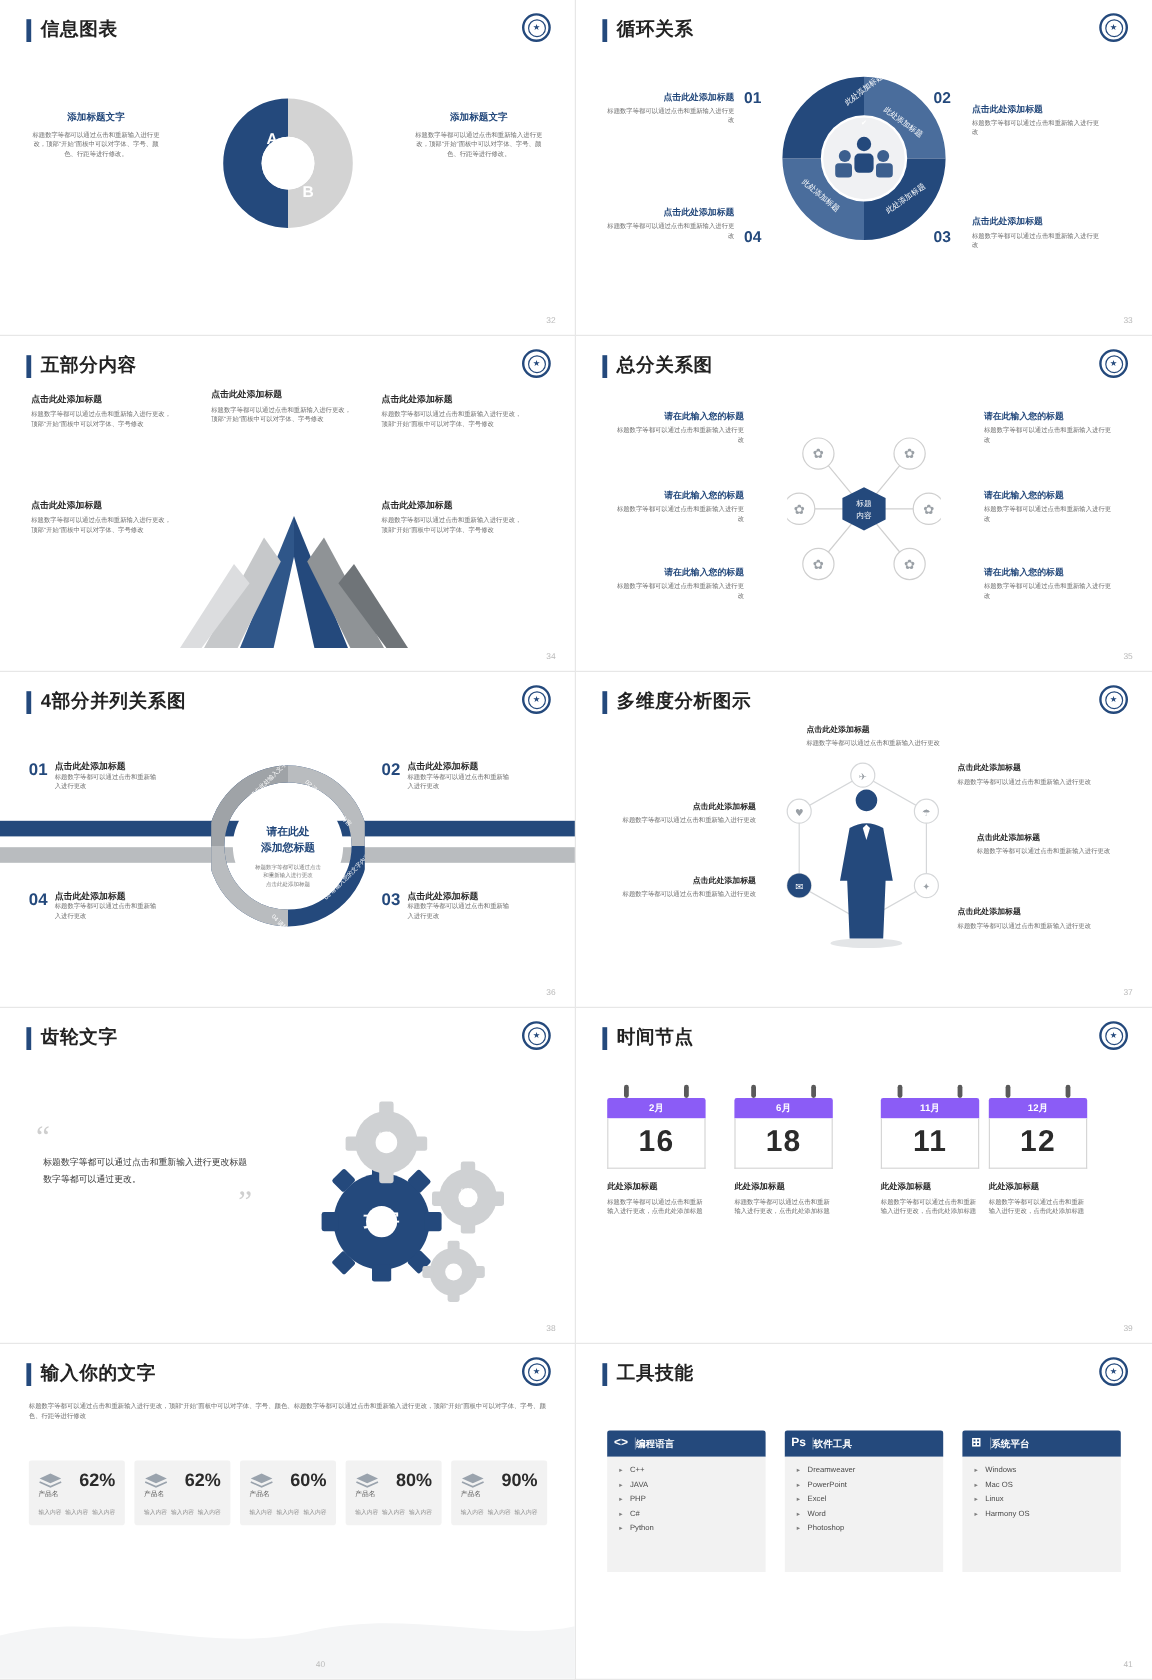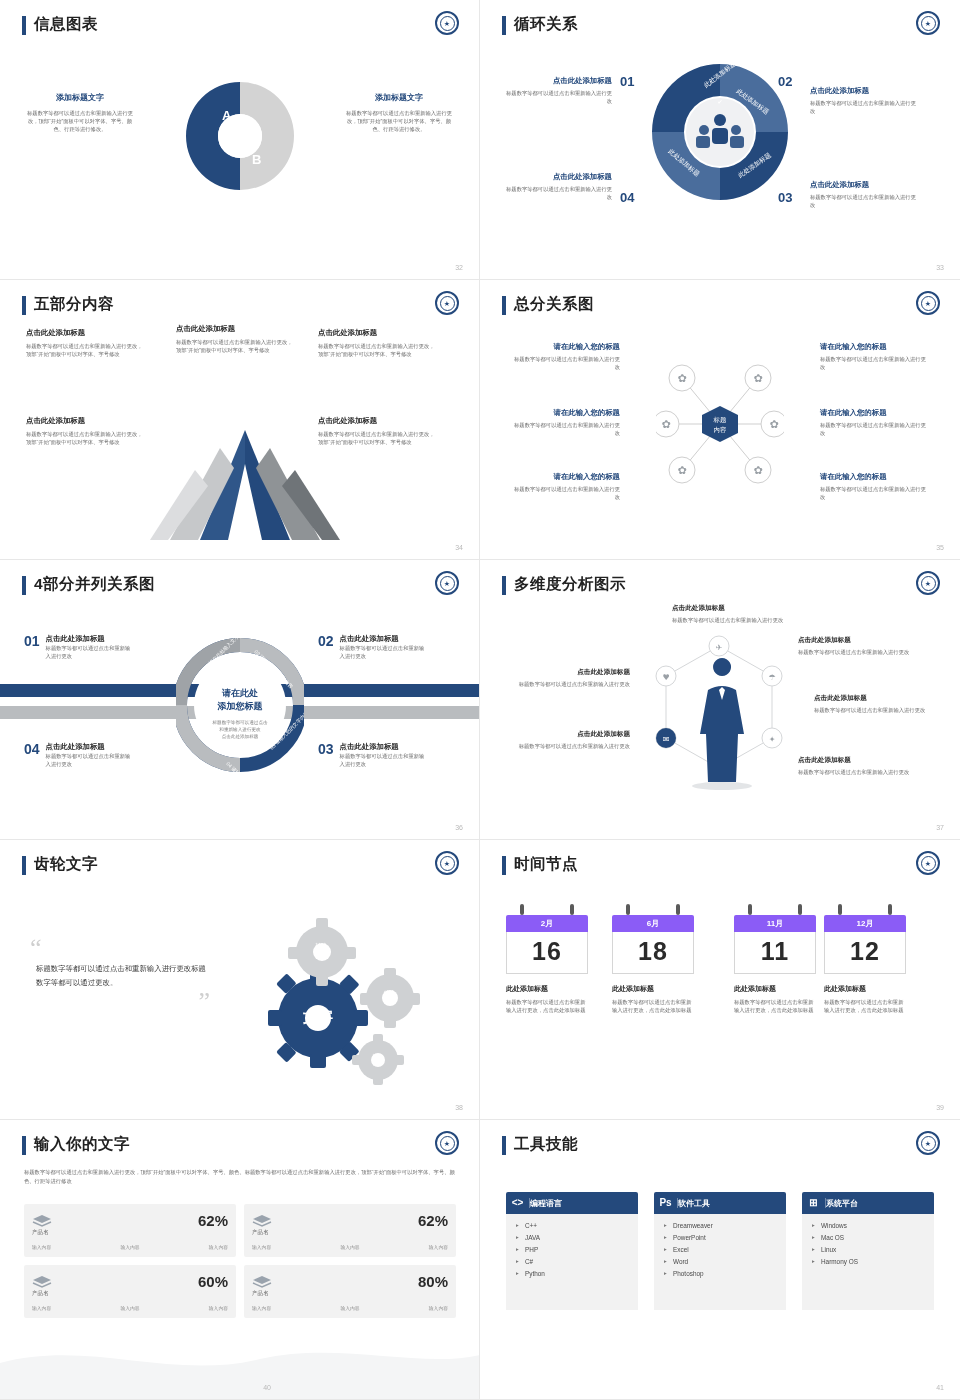--- a/index.html
+++ b/index.html
@@ -113,21 +113,21 @@
   .cal { position: absolute; width: 82px; }
   .cal .ring { display:flex; justify-content: space-between; padding: 0 14px; }
   .cal .ring i { display:block; width:4px; height:11px; background:#5a5a5a; border-radius:2px;}
   .cal .mon { background:#8b5cf6; color:#fff; font-size:8px; font-weight:bold; text-align:center; padding:3px 0; border-radius:2px 2px 0 0;}
   .cal .day { background:#fff; border:1px solid #d6d6d6; border-top:none; text-align:center; font-size:25px; font-weight:bold; color:#2b2b2b; padding:5px 0 7px; letter-spacing:1px;}
   .cal .sub { margin-top:10px; }
   .cal .sub .head-dark { font-size:7px; margin-bottom:4px; }
 
   
   .s40-desc { position: absolute; left: 24px; top: 48px; width: 432px; font-size:5.3px; color:#6c6c6c; line-height:1.7;}
-  .s40-grid { position:absolute; left:24px; top:84px; width:432px; display:grid; grid-template-columns: repeat(2, 1fr); grid-template-rows: 1fr 1fr; gap:8px;}
+  .s40-grid { position:absolute; left:24px; top:97px; width:432px; display:grid; grid-template-columns: repeat(5, 1fr); grid-template-rows: 1fr 1fr; gap:8px;}
   .s40-card { background:#f2f2f2; border-radius:2px; padding:8px 8px 7px; position:relative; }
   .s40-card .top { display:flex; align-items:center; gap:6px; }
   .s40-card .pct { font-size:15px; font-weight:bold; color:#2b2b2b; margin-left:auto;}
   .s40-card .pname { font-size:5.6px; color:#555; }
   .s40-card .row { display:flex; justify-content:space-between; margin-top:7px; }
   .s40-card .row span { font-size:4.8px; color:#8d8d8d; }
   .s40-wave { position:absolute; left:0; bottom:0; width:480px; height:70px; }
 
   
   .sk-col { position:absolute; width:132px; top:72px; }
@@ -653,20 +653,35 @@
             </svg>
           <div class="pct">80%</div>
         </div>
         <div class="pname">产品名</div>
         <div class="row">
           <span>输入内容</span>
           <span>输入内容</span>
           <span>输入内容</span>
         </div>
       </div>
+      <div class="s40-card">
+        <div class="top">
+          <svg width="20" height="14" viewBox="0 0 20 14">
+              <path d="M10 1 L19 5 L10 9 L1 5 Z" fill="#9aa3ad"></path>
+              <path d="M1 8 L10 12 L19 8" fill="none" stroke="#9aa3ad" stroke-width="1.4"></path>
+            </svg>
+          <div class="pct">90%</div>
+        </div>
+        <div class="pname">产品名</div>
+        <div class="row">
+          <span>输入内容</span>
+          <span>输入内容</span>
+          <span>输入内容</span>
+        </div>
+      </div>
     </div>
     <div class="pgnum" style="right:208px;">40</div>
   </div>
 
   <div class="slide">
     <div class="title-wrap">
       <div class="title-bar"></div>
       <div class="slide-title">工具技能</div>
     </div>
     <div class="logo">

